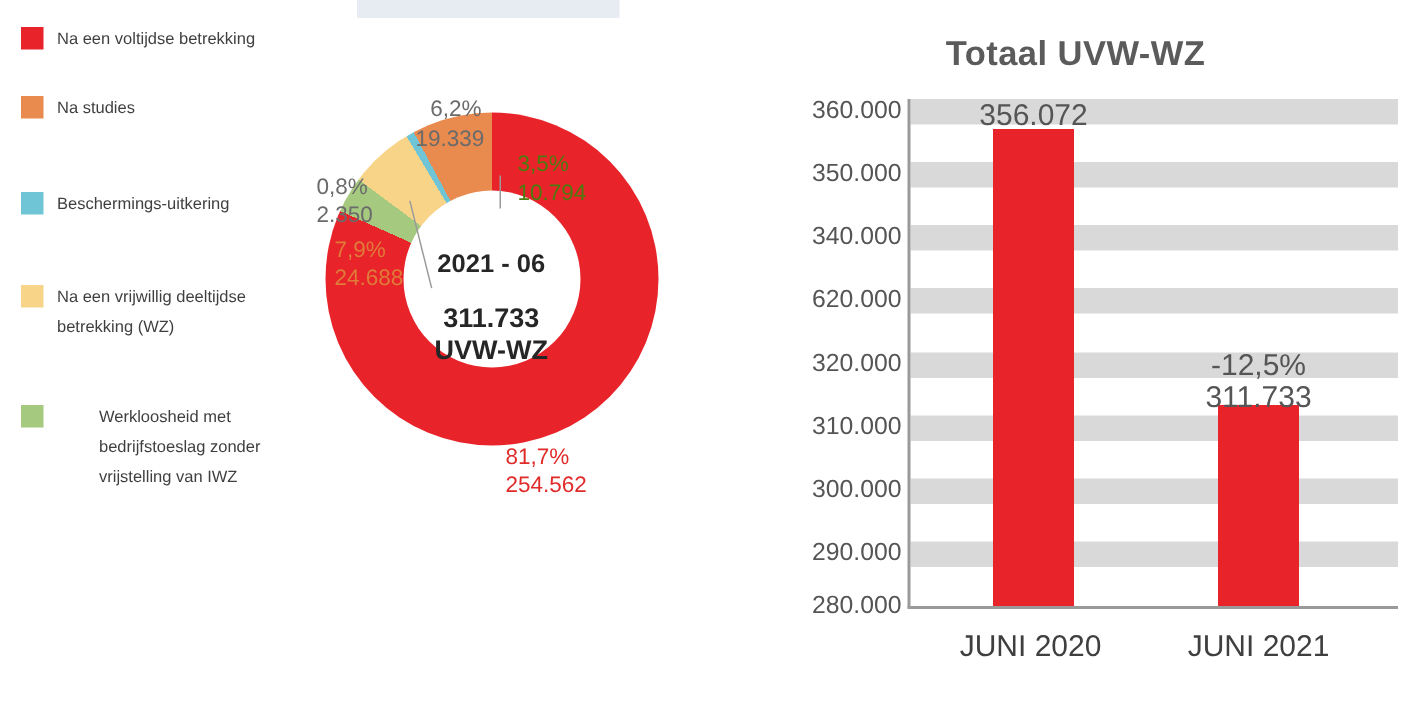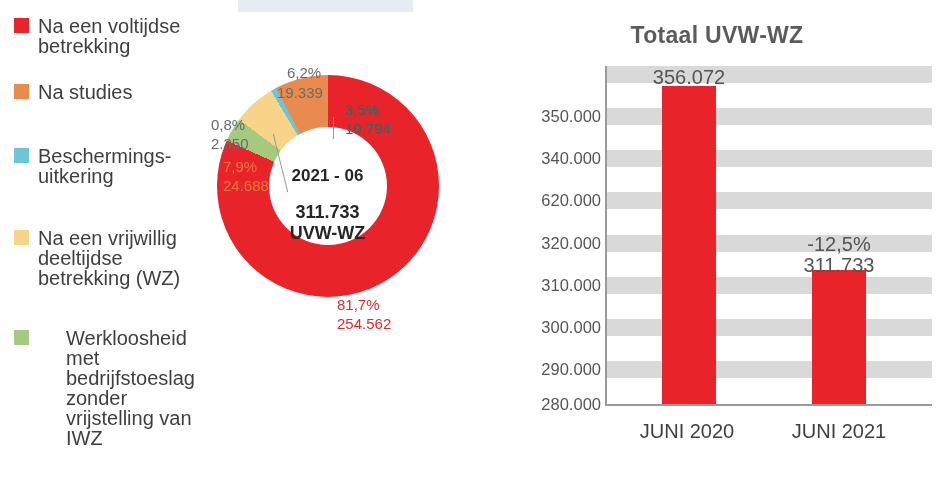--- a/index.html
+++ b/index.html
@@ -32,21 +32,21 @@
     margin-bottom: 26px;
   }
   .legend-swatch {
     width: 15px;
     height: 15px;
     flex: 0 0 15px;
     margin-top: 2px;
     margin-right: 9px;
   }
   .legend-label {
-    font-size: 20px;
+    font-size: 11px;
     line-height: 20px;
     color: #3f3f3f;
     font-family: "Liberation Sans", sans-serif;
   }
 
   
   .donut-wrap {
     position: absolute;
     left: 205px;
     top: 55px;
@@ -94,21 +94,21 @@
     white-space: nowrap;
   }
 
   .slice-label {
     position: absolute;
     font-size: 15px;
     line-height: 19px;
     white-space: nowrap;
   }
   .lbl-red       { left: 132px; top: 240px; color: #e02b2b; text-align: left; }
-  .lbl-green     { left: 140px; top: 45px;  color: #0f766e; text-align: left; }
+  .lbl-green     { left: 140px; top: 45px;  color: #4d7c0f; text-align: left; }
   .lbl-yellow    { left: 63px;  top: 8px;   color: #6b6b6b; text-align: center; width: 72px;}
   .lbl-yellow2   { left: 72px;  top: 28px;  color: #6b6b6b; text-align: left; }
   .lbl-blue      { left: 6px;   top: 60px;  color: #6b6b6b; text-align: left; }
   .lbl-orange    { left: 18px;  top: 102px; color: #e07b39; text-align: left; }
 
   .leader {
     position: absolute;
     background: #9a9a9a;
   }
 
@@ -295,20 +295,21 @@
     <div class="slice-label lbl-orange">
       <div>7,9%</div>
       <div>24.688</div>
     </div>
   </div>
 
   <div class="bar-panel">
     <div class="bar-title">Totaal UVW-WZ</div>
 
     <div class="ytick-wrap">
+      <div class="ytick" style="top:8px;">360.000</div>
       <div class="ytick" style="top:50px;">350.000</div>
       <div class="ytick" style="top:92px;">340.000</div>
       <div class="ytick" style="top:134px;">620.000</div>
       <div class="ytick" style="top:177px;">320.000</div>
       <div class="ytick" style="top:219px;">310.000</div>
       <div class="ytick" style="top:261px;">300.000</div>
       <div class="ytick" style="top:303px;">290.000</div>
       <div class="ytick" style="top:338px;">280.000</div>
     </div>
 

